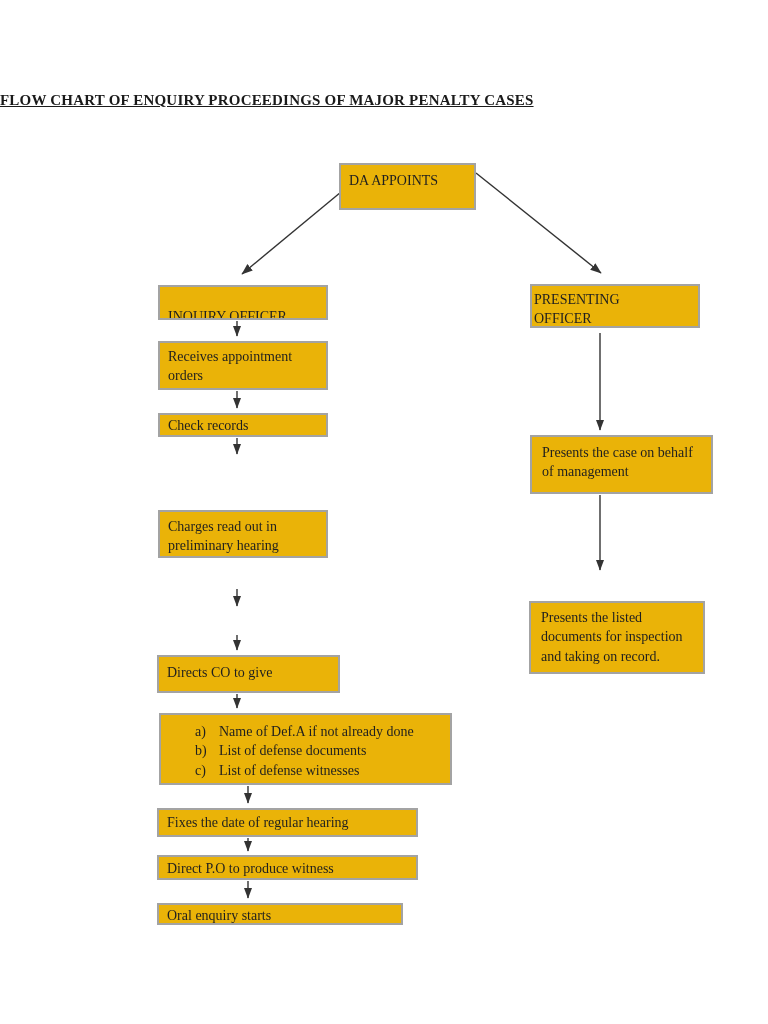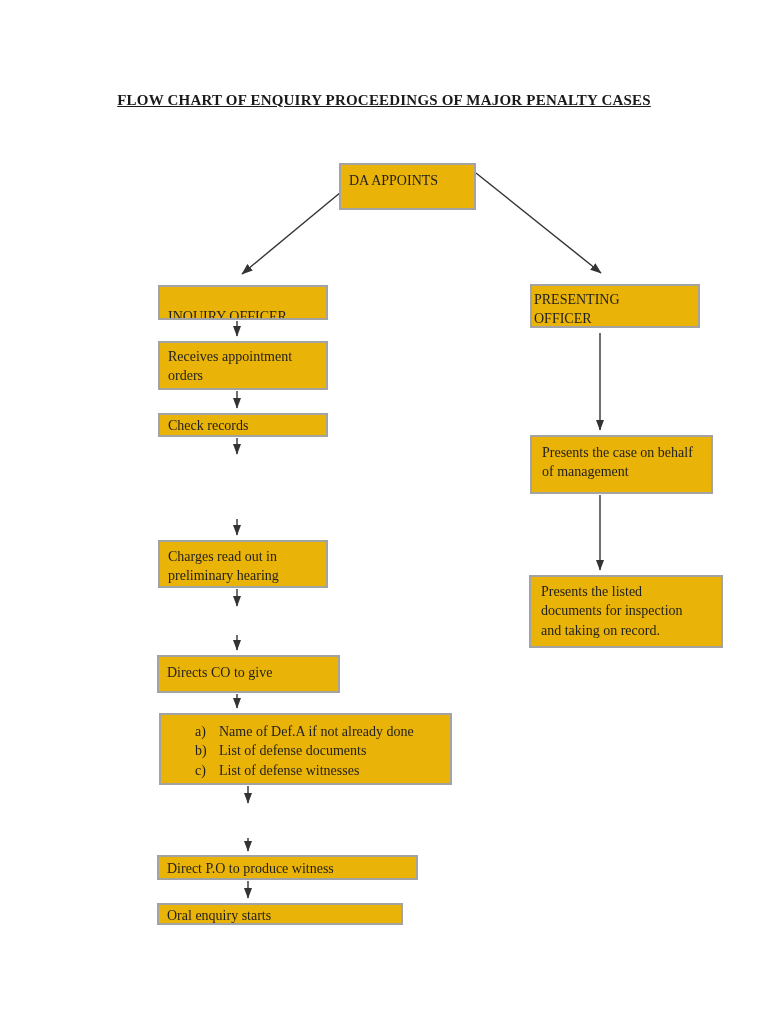--- a/index.html
+++ b/index.html
@@ -11,21 +11,20 @@
   }
   .page {
     position: relative;
     width: 768px; height: 1024px;
     background: #ffffff;
     overflow: hidden;
   }
   .title {
     position: absolute;
     left: 0; top: 92px; width: 768px;
-    text-align: center;
     font-size: 15px;
     font-weight: bold;
     text-decoration: underline;
     letter-spacing: 0.2px;
     color: #1a1a1a;
   }
   .arrows {
     position: absolute; left: 0; top: 0;
     width: 768px; height: 1024px;
     pointer-events: none;
@@ -85,49 +84,50 @@
   <div class="node" style="left:339px; top:163px; width:137px; height:47px; padding:6px 6px 0 8px;">DA APPOINTS</div>
 
   <div class="node" style="left:158px; top:285px; width:170px; height:35px; padding:20px 6px 0 8px;">INQUIRY OFFICER</div>
 
   <div class="node" style="left:158px; top:341px; width:170px; height:49px; padding:4px 6px 0 8px;">Receives appointment
 orders</div>
 
   <div class="node" style="left:158px; top:413px; width:170px; height:24px; padding:1px 6px 0 8px;">Check records</div>
 
 
-  <div class="node" style="left:158px; top:540px; width:170px; height:48px; padding:5px 6px 0 8px;">Charges read out in
+  <div class="node" style="left:158px; top:510px; width:170px; height:48px; padding:5px 6px 0 8px;">Charges read out in
 preliminary hearing</div>
 
 
   <div class="node" style="left:157px; top:655px; width:183px; height:38px; padding:6px 6px 0 8px;">Directs CO to give</div>
 
   <div class="node list-node" style="left:159px; top:713px; width:293px; height:72px; padding:7px 6px 0 34px;">
     <div class="list-row">
       <span class="marker">a)</span>
       <span>Name of Def.A if not already done</span>
     </div>
     <div class="list-row">
       <span class="marker">b)</span>
       <span>List of defense documents</span>
     </div>
     <div class="list-row">
       <span class="marker">c)</span>
       <span>List of defense witnesses</span>
     </div>
   </div>
 
+  <div class="node" style="left:157px; top:808px; width:261px; height:29px; padding:3px 6px 0 8px;">Fixes the date of regular hearing</div>
 
   <div class="node" style="left:157px; top:855px; width:261px; height:25px; padding:2px 6px 0 8px;">Direct P.O to produce witness</div>
 
   <div class="node" style="left:157px; top:903px; width:246px; height:22px; padding:1px 6px 0 8px;">Oral enquiry starts</div>
 
   <div class="node" style="left:530px; top:284px; width:170px; height:44px; padding:4px 6px 0 2px;">PRESENTING
 OFFICER</div>
 
   <div class="node" style="left:530px; top:435px; width:183px; height:59px; padding:6px 6px 0 10px;">Presents the case on behalf
 of management</div>
 
-  <div class="node" style="left:529px; top:575px; width:194px; height:73px; padding:5px 6px 0 10px;">Presents the listed
+  <div class="node" style="left:529px; top:601px; width:176px; height:73px; padding:5px 6px 0 10px;">Presents the listed
 documents for inspection
 and taking on record.</div>
 
 </div>
 
 </body></html>

